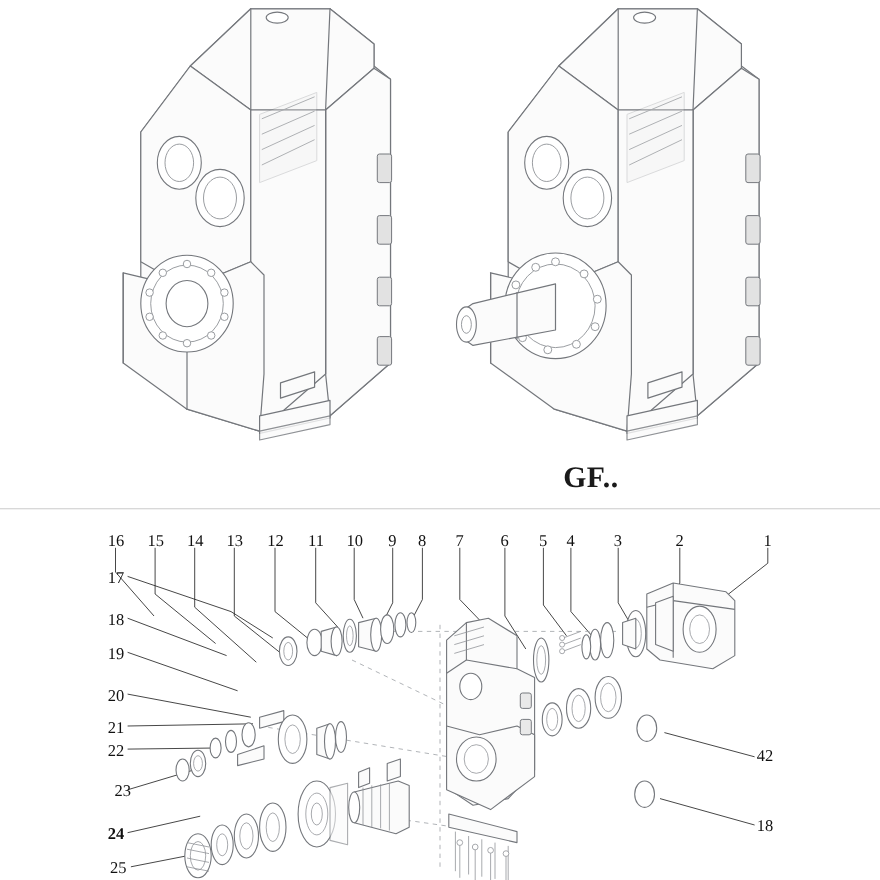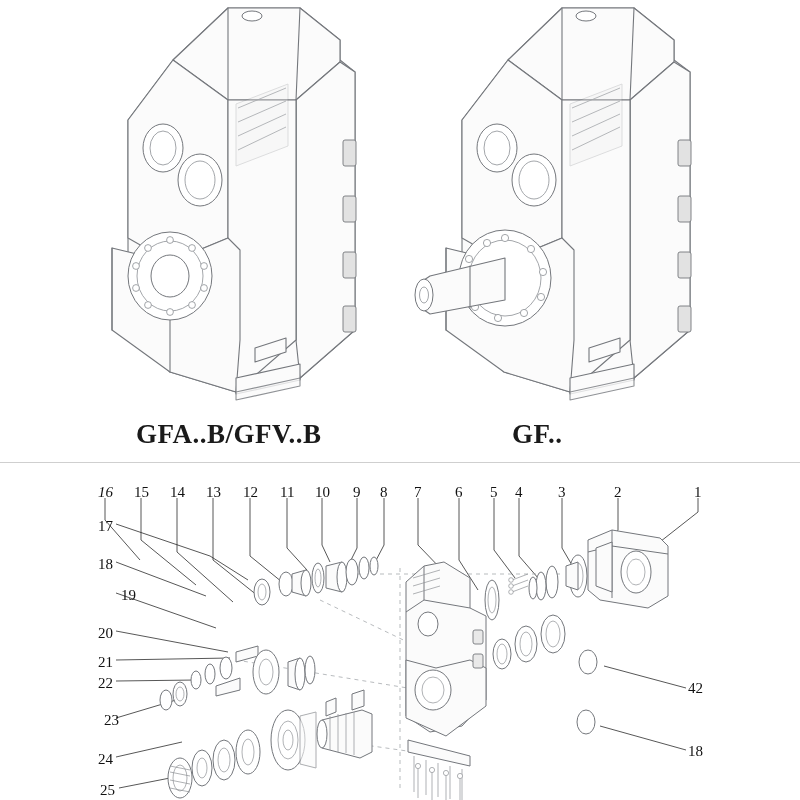--- a/index.html
+++ b/index.html
@@ -184,21 +184,20 @@
       <ellipse class="lnthin" cx="424" cy="295" rx="4.5" ry="8"></ellipse>
       <path class="ln" d="M470,266 L470,308"></path>
 
       <path class="lnf" d="M570,378 L634,364 L634,380 L570,394 Z"></path>
       <path class="lnf" d="M570,392 L634,378 L634,386 L570,400 Z" opacity="0.8"></path>
       <path class="lnf" d="M589,348 L620,338 L620,352 L589,362 Z"></path>
       <ellipse class="white" cx="586" cy="16" rx="10" ry="5"></ellipse>
     </g>
   </svg>
 
-  <div class="caption" id="caption-left">GFA..B/GFV..B</div>
   <div class="caption" id="caption-right">GF..</div>
 
   <div class="divider"></div>
 
   <svg class="svg-layer" viewBox="0 0 800 800" xmlns="http://www.w3.org/2000/svg">
     <defs>
       <style>
         .e { fill:none; stroke:#74777c; stroke-width:1.0; stroke-linejoin:round; }
         .ef { fill:#fbfbfb; stroke:#74777c; stroke-width:1.0; stroke-linejoin:round; }
         .ew { fill:#ffffff; stroke:#74777c; stroke-width:1.0; }
@@ -386,43 +385,43 @@
         <path d="M446,773 L446,800"></path>
         <path d="M460,776 L460,800"></path>
         <circle cx="418" cy="766" r="2.6" fill="#fff"></circle>
         <circle cx="432" cy="770" r="2.6" fill="#fff"></circle>
         <circle cx="446" cy="773" r="2.6" fill="#fff"></circle>
         <circle cx="460" cy="776" r="2.6" fill="#fff"></circle>
       </g>
     </g>
   </svg>
 
-  <div class="callout" style="left:98px; top:484px;font-style:italic;">16</div>
+  <div class="callout" style="left:98px; top:484px;">16</div>
   <div class="callout" style="left:134px; top:484px;text-align:center;">15</div>
   <div class="callout" style="left:170px; top:484px;">14</div>
   <div class="callout" style="left:206px; top:484px;">13</div>
   <div class="callout" style="left:243px; top:484px;">12</div>
   <div class="callout" style="left:280px; top:484px;">11</div>
   <div class="callout" style="left:315px; top:484px;">10</div>
   <div class="callout" style="left:353px; top:484px;">9</div>
   <div class="callout" style="left:380px; top:484px;">8</div>
   <div class="callout" style="left:414px; top:484px;">7</div>
   <div class="callout" style="left:455px; top:484px;">6</div>
   <div class="callout" style="left:490px; top:484px;">5</div>
   <div class="callout" style="left:515px; top:484px;">4</div>
   <div class="callout" style="left:558px; top:484px;">3</div>
   <div class="callout" style="left:614px; top:484px;">2</div>
   <div class="callout" style="left:694px; top:484px;">1</div>
 
   <div class="callout" style="left:98px; top:518px;">17</div>
   <div class="callout" style="left:98px; top:556px;">18</div>
-  <div class="callout" style="left:98px; top:587px;margin-left:23px;">19</div>
+  <div class="callout" style="left:98px; top:587px;">19</div>
   <div class="callout" style="left:98px; top:625px;">20</div>
   <div class="callout" style="left:98px; top:654px;">21</div>
   <div class="callout" style="left:98px; top:675px;">22</div>
   <div class="callout" style="left:104px; top:712px;">23</div>
-  <div class="callout" style="left:98px; top:751px;">24</div>
+  <div class="callout" style="left:98px; top:751px;font-weight:bold;">24</div>
   <div class="callout" style="left:100px; top:782px;">25</div>
 
   <div class="callout" style="left:688px; top:680px;">42</div>
   <div class="callout" style="left:688px; top:743px;">18</div>
 
 </div>
 
 </body></html>

